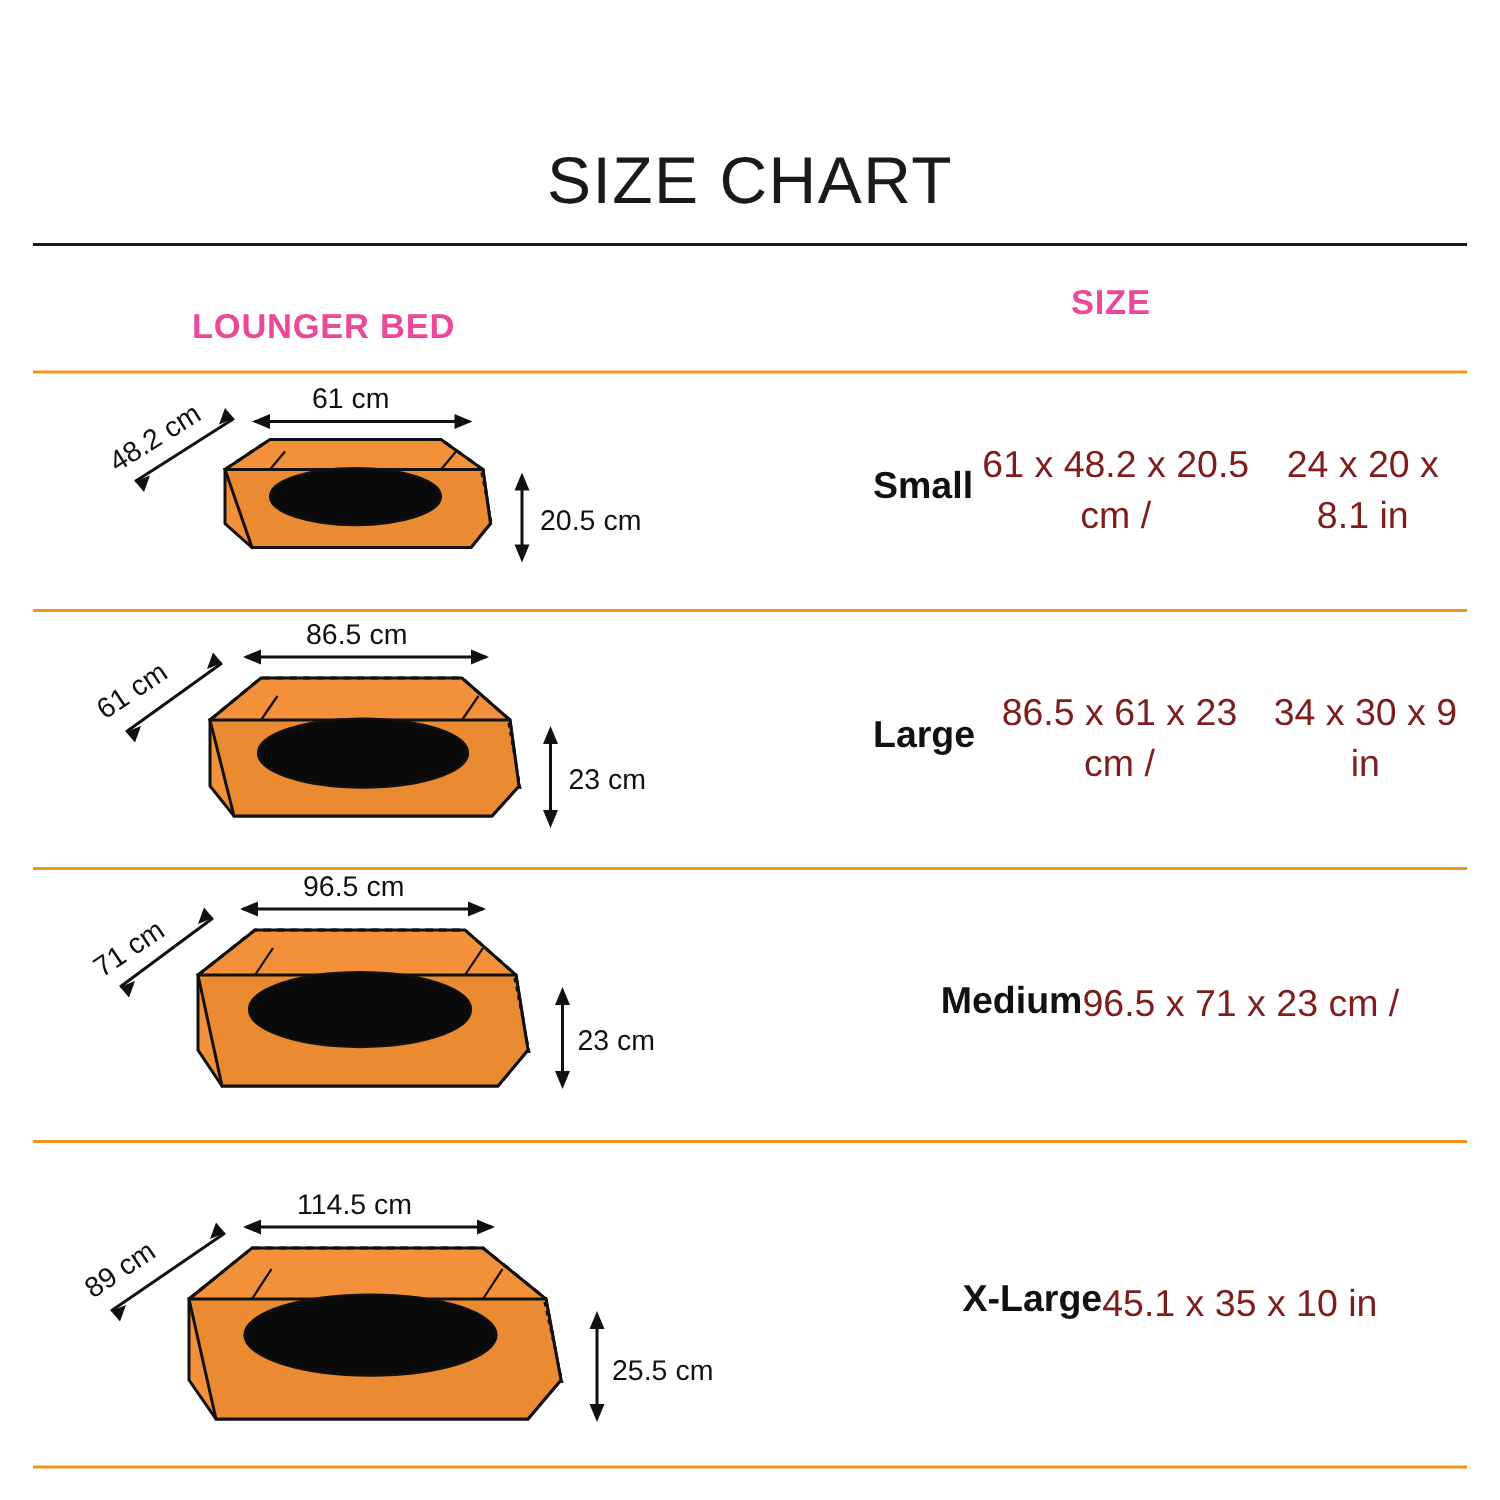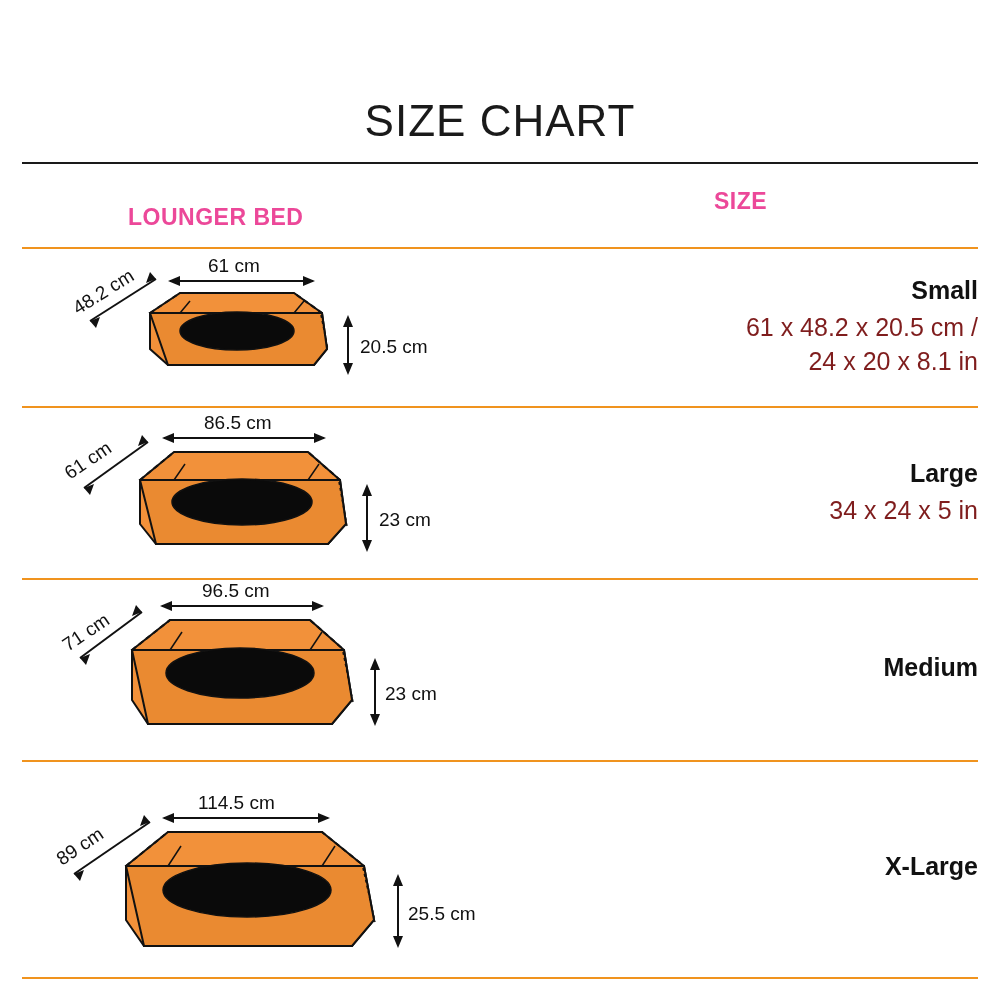--- a/index.html
+++ b/index.html
@@ -74,22 +74,22 @@
     height: 100%;
   }
 
   .row-size {
     position: absolute;
     left: 560px;
     top: 0;
     width: 396px;
     height: 100%;
     display: flex;
-    flex-direction: column;
-    align-items: flex-end;
+    flex-direction: row;
+    align-items: center;
     justify-content: center;
     text-align: center;
   }
 
   .size-name {
     font-size: 25px;
     font-weight: bold;
     margin-bottom: 6px;
     color: #111;
   }
@@ -193,21 +193,22 @@
         <g stroke="#111" stroke-width="2" fill="none">
           <line x1="345" y1="80" x2="345" y2="140"></line>
           <polygon points="345,76 340,88 350,88" fill="#111" stroke="none"></polygon>
           <polygon points="345,144 340,132 350,132" fill="#111" stroke="none"></polygon>
         </g>
         <text x="357" y="118" font-size="19">23 cm</text>
       </svg>
     </div>
     <div class="row-size">
       <div class="size-name">Large</div>
-      <div class="size-line">34 x 24 x 5 in</div>
+      <div class="size-line">86.5 x 61 x 23 cm /</div>
+      <div class="size-line">34 x 30 x 9 in</div>
     </div>
   </div>
 
   <div class="rule-orange" style="top:578px;"></div>
 
   <div class="row" style="top:580px; height:180px;">
     <div class="row-figure">
       <svg viewBox="0 0 560 180" width="560" height="180">
         <g stroke="#111" stroke-width="2" fill="none">
           <line x1="58" y1="78" x2="120" y2="32"></line>
@@ -236,20 +237,21 @@
         <g stroke="#111" stroke-width="2" fill="none">
           <line x1="353" y1="82" x2="353" y2="142"></line>
           <polygon points="353,78 348,90 358,90" fill="#111" stroke="none"></polygon>
           <polygon points="353,146 348,134 358,134" fill="#111" stroke="none"></polygon>
         </g>
         <text x="363" y="120" font-size="19">23 cm</text>
       </svg>
     </div>
     <div class="row-size">
       <div class="size-name">Medium</div>
+      <div class="size-line">96.5 x 71 x 23 cm /</div>
     </div>
   </div>
 
   <div class="rule-orange" style="top:760px;"></div>
 
   <div class="row" style="top:762px; height:215px;">
     <div class="row-figure">
       <svg viewBox="0 0 560 215" width="560" height="215">
         <g stroke="#111" stroke-width="2" fill="none">
           <line x1="52" y1="112" x2="128" y2="60"></line>
@@ -278,18 +280,19 @@
         <g stroke="#111" stroke-width="2" fill="none">
           <line x1="376" y1="116" x2="376" y2="182"></line>
           <polygon points="376,112 371,124 381,124" fill="#111" stroke="none"></polygon>
           <polygon points="376,186 371,174 381,174" fill="#111" stroke="none"></polygon>
         </g>
         <text x="386" y="158" font-size="19">25.5 cm</text>
       </svg>
     </div>
     <div class="row-size">
       <div class="size-name">X-Large</div>
+      <div class="size-line">45.1 x 35 x 10 in</div>
     </div>
   </div>
 
   <div class="rule-orange" style="top:977px;"></div>
 
 </div>
 
 </body></html>

